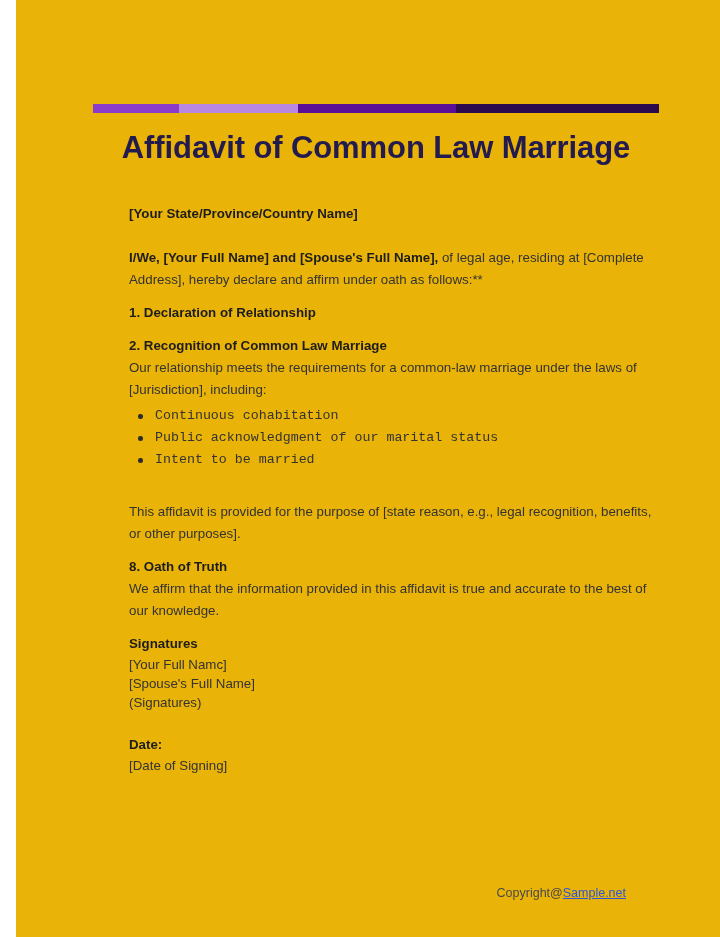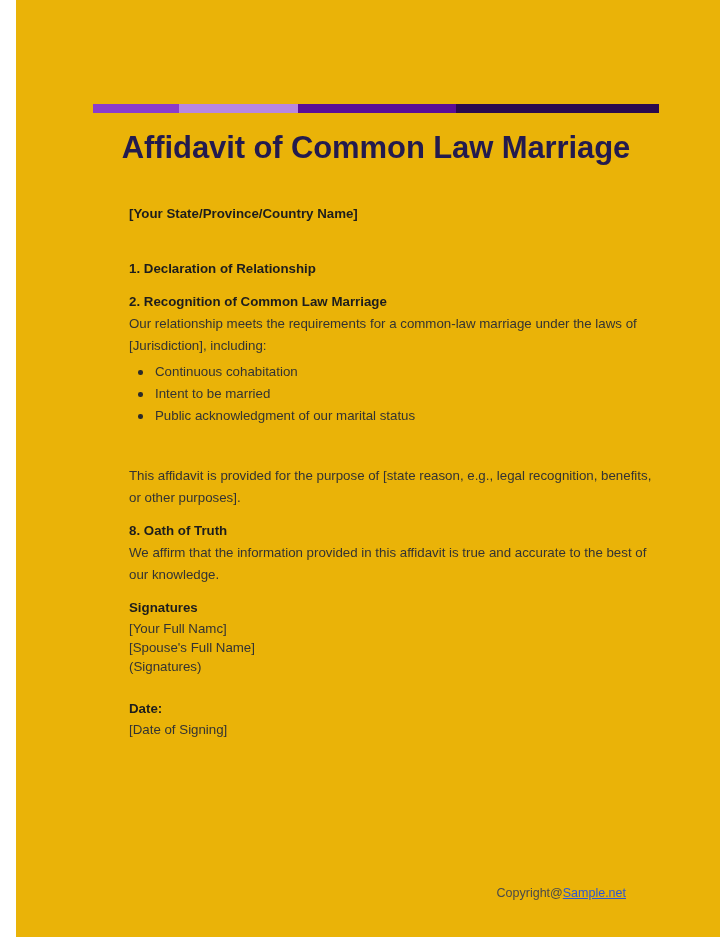--- a/index.html
+++ b/index.html
@@ -68,23 +68,24 @@
 
   .lead { font-weight: bold; color: #1d1d1d; }
   .section-head {
     font-weight: bold;
     color: #1d1d1d;
     font-size: 13.3px;
     line-height: 22px;
   }
 
   ul.bullets {
-    margin: 4px 0 16px 0;
+    margin: 4px 0 8px 0;
     padding: 0 0 0 45px;
     list-style: none;
+    font-family: Liberation Mono, monospace;
   }
   ul.bullets li {
     position: relative;
     font-size: 13.3px;
     line-height: 22px;
     padding-left: 17px;
   }
   ul.bullets li::before {
     content: "";
     position: absolute;
@@ -128,34 +129,35 @@
     </div>
 
     <h1 class="doc-title" style="color: rgb(35, 27, 78);">Affidavit of Common Law Marriage</h1>
 
     <div class="body">
 
       <p class="lead">[Your State/Province/Country Name]</p>
 
       <div class="spacer-lg"></div>
 
+      <p class="para"><span class="lead">I/We, [Your Full Name] and [Spouse's Full Name],</span><span> of legal age, residing at [Complete Address], hereby declare and affirm under oath as follows:**</span></p>
 
       <div class="spacer-sm"></div>
 
       <p class="section-head">1. Declaration of Relationship</p>
 
       <div class="spacer-sm"></div>
 
       <p class="section-head">2. Recognition of Common Law Marriage</p>
       <p class="para">Our relationship meets the requirements for a common-law marriage under the laws of [Jurisdiction], including:</p>
 
       <ul class="bullets">
         <li>Continuous cohabitation</li>
+        <li>Public acknowledgment of our marital status</li>
         <li>Intent to be married</li>
-        <li>Public acknowledgment of our marital status</li>
       </ul>
 
       <div class="spacer-lg"></div>
 
       <p class="para">This affidavit is provided for the purpose of [state reason, e.g., legal recognition, benefits, or other purposes].</p>
 
       <div class="spacer-sm"></div>
 
       <p class="section-head">8. Oath of Truth</p>
       <p class="para">We affirm that the information provided in this affidavit is true and accurate to the best of our knowledge.</p>

